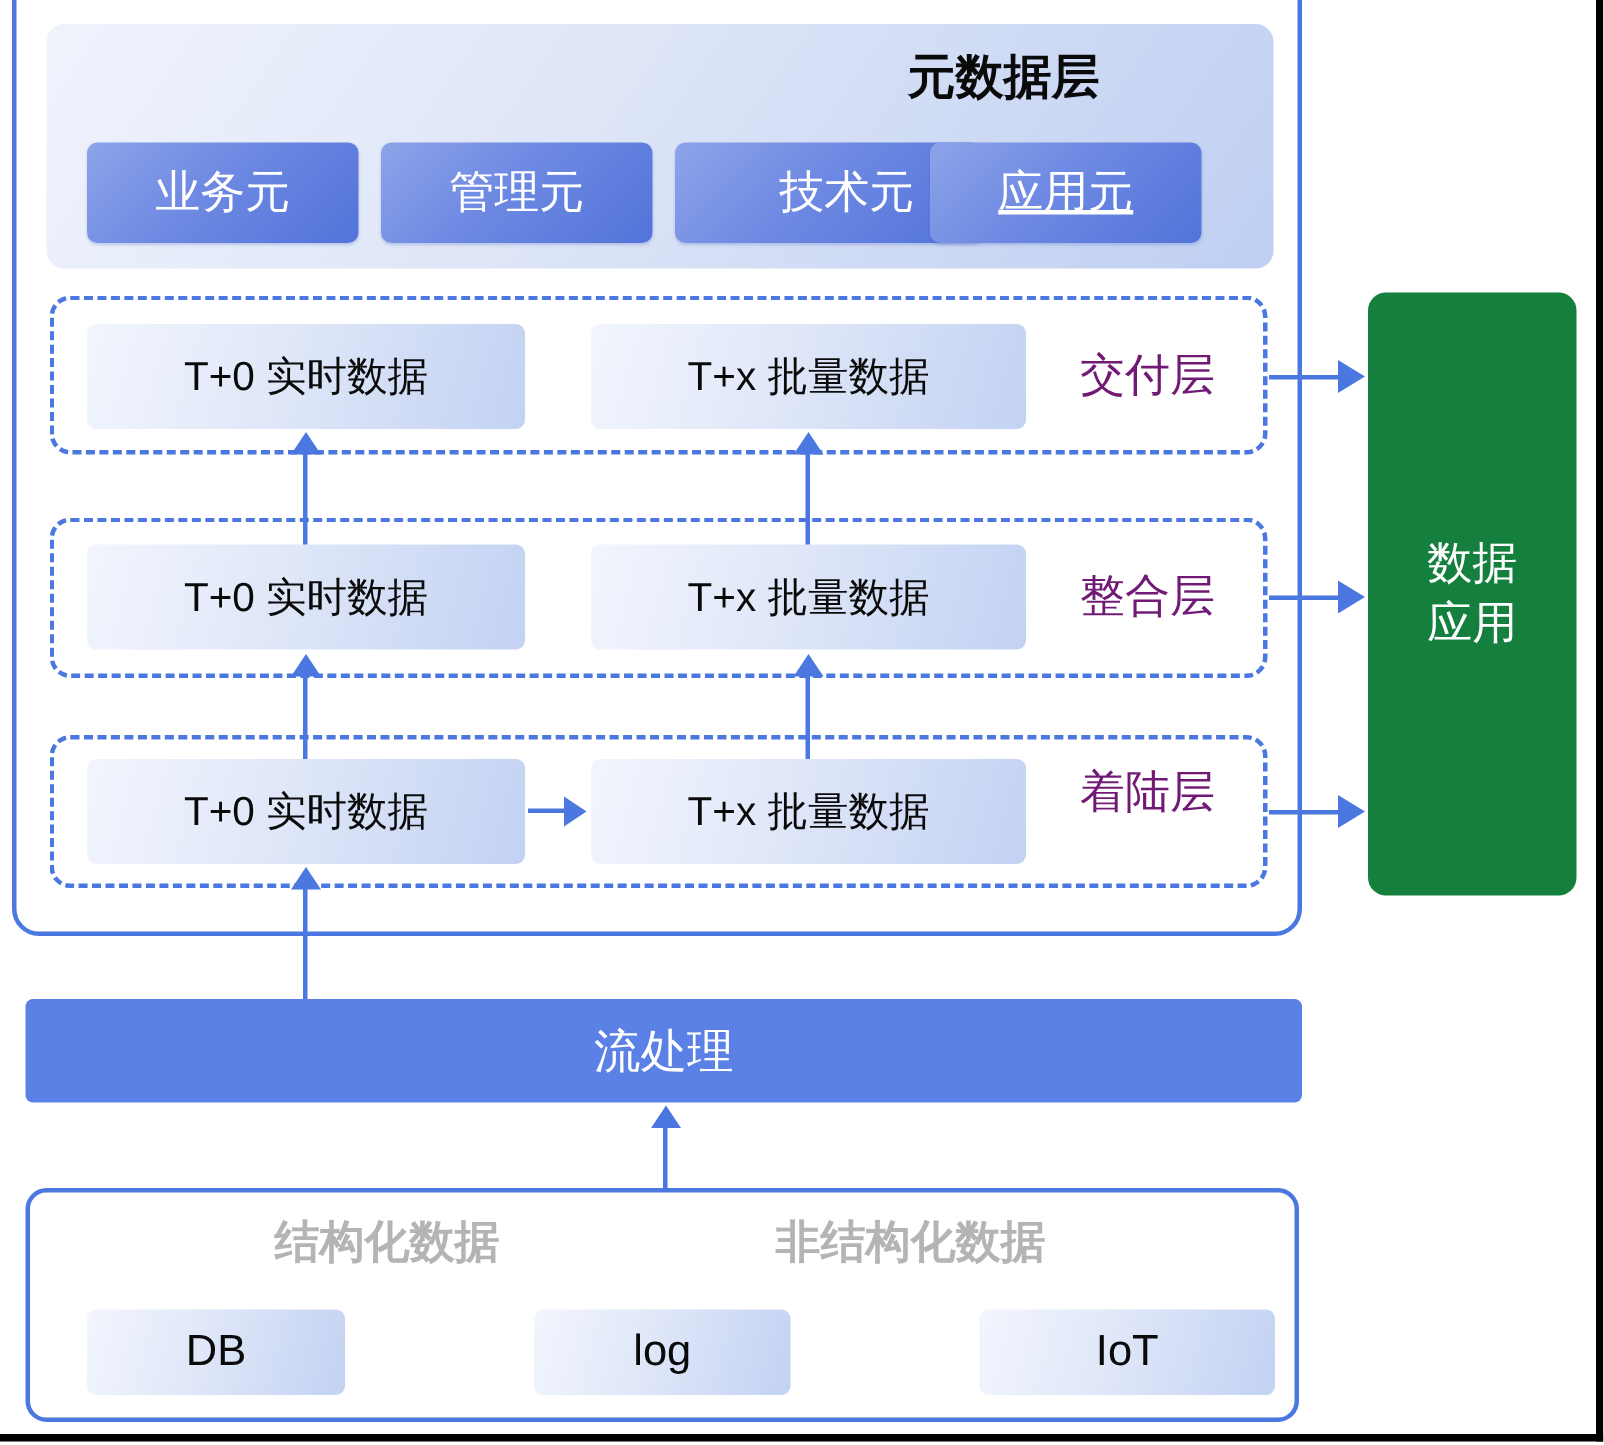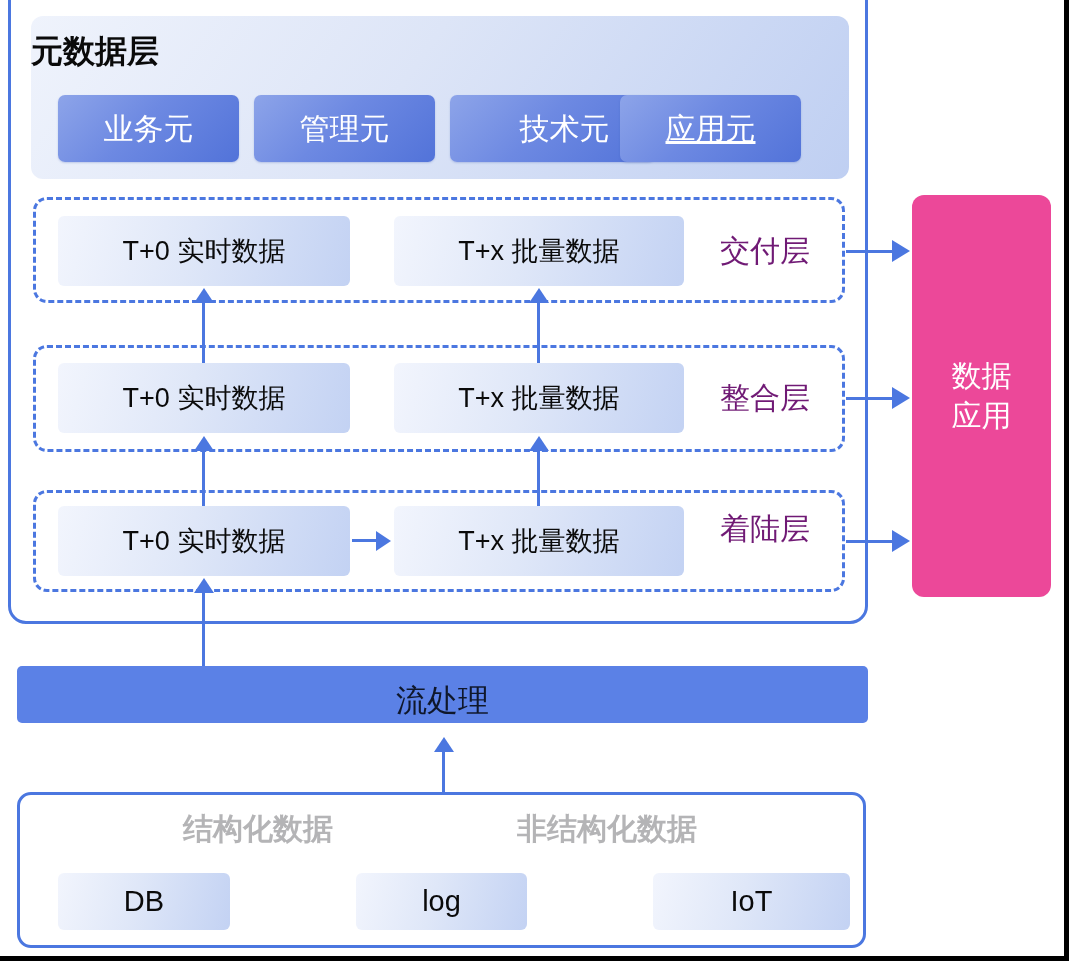--- a/index.html
+++ b/index.html
@@ -13,21 +13,21 @@
     left:8px;top:-28px;width:854px;height:646px;
     border:3px solid #4b77e0;border-radius:18px;background:transparent;
   }
   
   .metadata-panel{
     left:31px;top:16px;width:818px;height:163px;border-radius:12px;
     background:linear-gradient(125deg,#eff3fc 0%,#dde5f7 45%,#bfcff2 100%);
   }
   .panel-title{
     left:31px;top:30px;width:702px;height:42px;line-height:42px;
-    text-align:left;font-size:32px;font-weight:bold;color:#0a0a0a;
+    text-align:right;font-size:32px;font-weight:bold;color:#0a0a0a;
   }
   .meta-chip{
     top:95px;width:181px;height:67px;border-radius:7px;
     background:linear-gradient(135deg,#8da4e9 0%,#6d89e2 45%,#5273d9 100%);
     color:#ffffff;font-size:30px;text-align:center;line-height:67px;
     box-shadow:0 1px 2px rgba(60,90,180,0.25);
   }
   
   .layer{
     left:33px;width:812px;border:3px dashed #4b77e0;border-radius:14px;
@@ -38,28 +38,28 @@
     font-size:27px;color:#0a0a0a;
     background:linear-gradient(105deg,#f2f5fd 0%,#dfe7f8 45%,#c3d2f3 100%);
   }
   .layer-label{
     width:140px;height:40px;line-height:40px;text-align:center;
     font-size:30px;color:#701a75;
   }
   
   .right-box{
     left:912px;top:195px;width:139px;height:402px;border-radius:12px;
-    background:#ec4899;color:#ffffff;font-size:30px;line-height:1.35;
+    background:#15803d;color:#ffffff;font-size:30px;line-height:1.35;
     display:flex;align-items:center;justify-content:center;text-align:center;
     white-space:pre-line;
   }
   
   .stream-bar{
-    left:17px;top:666px;width:851px;height:57px;border-radius:5px;
-    background:#5b81e6;color:#0f172a;font-size:31px;line-height:69px;text-align:center;
+    left:17px;top:666px;width:851px;height:69px;border-radius:5px;
+    background:#5b81e6;color:#ffffff;font-size:31px;line-height:69px;text-align:center;
   }
   
   .sources{
     left:17px;top:792px;width:849px;height:156px;
     border:3px solid #4b77e0;border-radius:14px;background:#ffffff;box-sizing:border-box;
   }
   .group-label{
     top:810px;width:300px;height:38px;line-height:38px;text-align:center;
     font-size:30px;font-weight:bold;color:#b4b4b6;
   }

